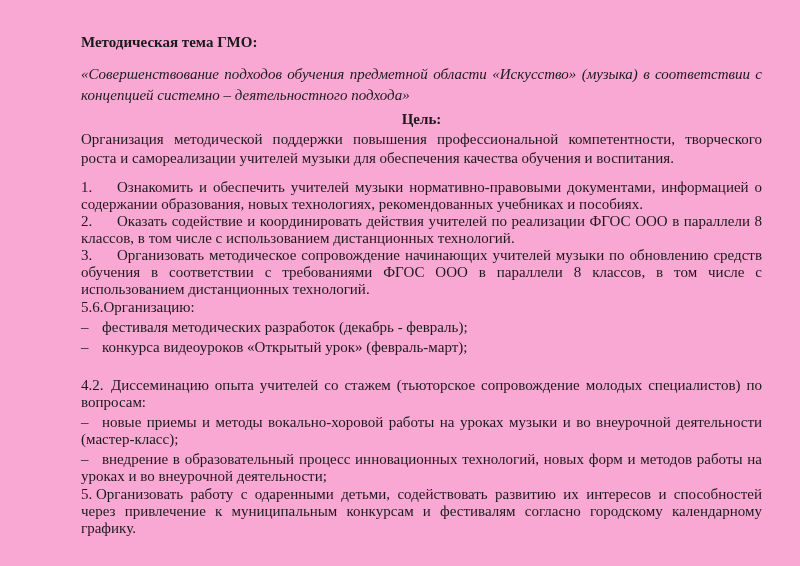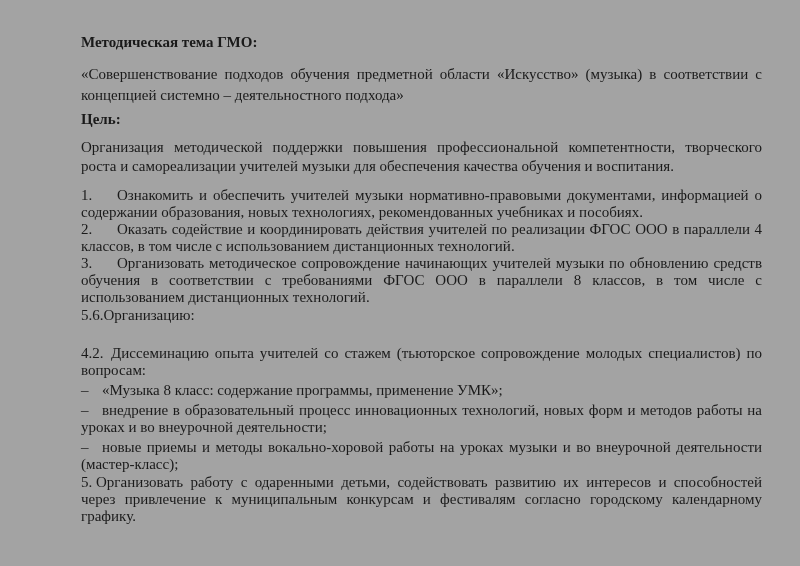--- a/index.html
+++ b/index.html
@@ -6,45 +6,47 @@
     margin: 0;
     padding: 0;
     background: #ffffff;
   }
   .page {
     position: relative;
     width: 800px;
     height: 566px;
     box-sizing: border-box;
     padding: 34px 38px 0 81px;
-    background: #a3a3a3;
+    background: #f9a8d4;
     color: #1a1a1a;
     font-family: "Liberation Serif", "DejaVu Serif", serif;
     font-size: 15px;
     overflow: hidden;
   }
   p { margin: 0; }
   .title {
     font-weight: bold;
     line-height: 17px;
   }
   .para {
     text-align: justify;
     line-height: 21px;
     margin-top: 13px;
+    font-style: italic;
   }
   .heading {
     font-weight: bold;
     line-height: 17px;
     margin-top: 5px;
+    text-align: center;
   }
   .goal-text {
     text-align: justify;
     line-height: 19px;
-    margin-top: 10px;
+    margin-top: 2px;
   }
   .tasks { margin-top: 11px; }
   .tasks .item {
     text-align: justify;
     line-height: 17px;
   }
   .tasks .item.sp { margin-top: 1px; }
   .tasks .item.dash { margin-top: 3px; }
   .marker {
     display: inline-block;
@@ -65,33 +67,34 @@
   <p class="para">«Совершенствование подходов обучения предметной области «Искусство» (музыка) в соответствии с концепцией системно – деятельностного подхода»</p>
 
   <p class="heading">Цель:</p>
   <p class="goal-text">Организация методической поддержки повышения профессиональной компетентности, творческого роста и самореализации учителей музыки для обеспечения качества обучения и воспитания.</p>
 
 
   <div class="tasks">
 
     <p class="item"><span class="marker m-tab">1.</span><span>Ознакомить и обеспечить учителей музыки нормативно-правовыми документами, информацией о содержании образования, новых технологиях, рекомендованных учебниках и пособиях.</span></p>
 
-    <p class="item"><span class="marker m-tab">2.</span><span>Оказать содействие и координировать действия учителей по реализации ФГОС ООО в параллели 4 классов, в том числе с использованием дистанционных технологий.</span></p>
+    <p class="item"><span class="marker m-tab">2.</span><span>Оказать содействие и координировать действия учителей по реализации ФГОС ООО в параллели 8 классов, в том числе с использованием дистанционных технологий.</span></p>
 
     <p class="item"><span class="marker m-tab">3.</span><span>Организовать методическое сопровождение начинающих учителей музыки по обновлению средств обучения в соответствии с требованиями ФГОС ООО в параллели 8 классов, в том числе с использованием дистанционных технологий.</span></p>
 
 
     <p class="item sp"><span>5.6.Организацию:</span></p>
 
+    <p class="item dash"><span class="marker m-dash">–</span><span>фестиваля методических  разработок (декабрь - февраль);</span></p>
 
+    <p class="item dash"><span class="marker m-dash">–</span><span>конкурса  видеоуроков «Открытый урок» (февраль-март);</span></p>
 
     <p class="item sp"><span class="marker m-42">4.2.</span><span>Диссеминацию опыта учителей со стажем (тьюторское сопровождение молодых специалистов) по вопросам:</span></p>
 
-    <p class="item dash"><span class="marker m-dash">–</span><span>«Музыка 8 класс: содержание программы, применение УМК»;</span></p>
+
+    <p class="item dash"><span class="marker m-dash">–</span><span>новые приемы и методы  вокально-хоровой работы на уроках музыки и во внеурочной деятельности (мастер-класс);</span></p>
 
     <p class="item dash"><span class="marker m-dash">–</span><span>внедрение в образовательный процесс инновационных технологий, новых форм и методов работы на уроках и во внеурочной деятельности;</span></p>
-
-    <p class="item dash"><span class="marker m-dash">–</span><span>новые приемы и методы  вокально-хоровой работы на уроках музыки и во внеурочной деятельности (мастер-класс);</span></p>
 
     <p class="item sp"><span class="marker m-n">5.</span><span>Организовать работу с одаренными детьми, содействовать развитию их интересов и способностей через привлечение к муниципальным конкурсам и фестивалям согласно городскому календарному графику.</span></p>
 
   </div>
 </div>
 
 </body></html>

